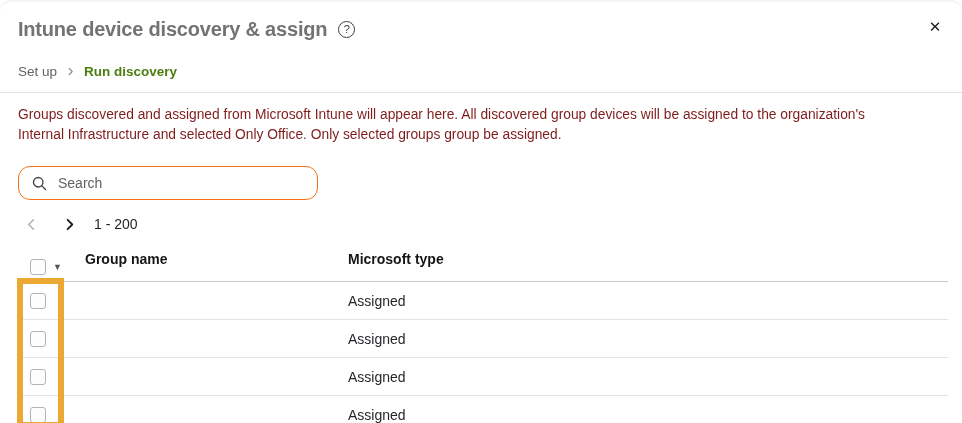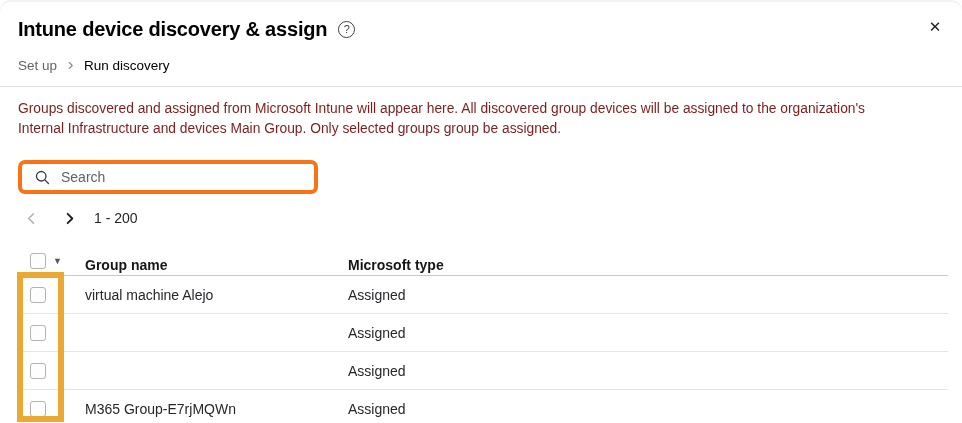--- a/index.html
+++ b/index.html
@@ -18,21 +18,21 @@
     box-shadow: inset 0 2px 0 #f3f3f3;
     overflow: hidden;
   }
 
   
   .header { padding: 18px 18px 0 18px; position: relative; }
   .title-row { display: flex; align-items: center; gap: 11px; }
   .title {
     font-size: 20px;
     font-weight: bold;
-    color: #000000;
+    color: #737373;
     letter-spacing: -0.2px;
   }
   .help-icon {
     width: 17px; height: 17px;
     border: 1.4px solid #3c4043;
     border-radius: 50%;
     color: #3c4043;
     font-size: 11px;
     line-height: 14px;
     text-align: center;
@@ -46,28 +46,28 @@
     width: 22px; height: 22px;
     background: none; border: none;
     font-size: 15px;
     color: #1c1c1e;
     cursor: pointer;
     line-height: 22px;
     text-align: center;
     padding: 0;
   }
   .breadcrumb {
-    margin-top: 17px;
+    margin-top: 23px;
     display: flex;
     align-items: center;
     gap: 8px;
     font-size: 13.5px;
   }
   .breadcrumb .crumb-muted { color: #5f6368; }
-  .breadcrumb .crumb-current { color: #000000; font-weight: normal; }
+  .breadcrumb .crumb-current { color: #4d7c0f; font-weight: bold; }
   .breadcrumb .sep { display: inline-flex; align-items: center; }
 
   .divider {
     margin-top: 13px;
     height: 1px;
     background: #e2e2e4;
     width: 100%;
   }
 
   
@@ -77,22 +77,22 @@
     line-height: 20px;
     color: #7f1d1d;
   }
   .description b { font-weight: normal; }
 
   
   .search-box {
     margin: 21px 0 0 18px;
     width: 300px;
     height: 34px;
-    border: 4px solid #f97316;
-    border-radius: 7px;
+    border: 1px solid #f97316;
+    border-radius: 12px;
     display: flex;
     align-items: center;
     padding: 0 10px 0 12px;
     background: #ffffff;
   }
   .search-box input {
     border: none;
     outline: none;
     font-size: 14px;
     font-family: inherit;
@@ -137,21 +137,21 @@
     position: relative;
     height: 38px;
     border-bottom: 1px solid #e4e4e6;
     font-size: 14px;
     color: #26272b;
   }
   .cell-check { position: absolute; left: 12px; top: 50%; transform: translateY(-50%); display: flex; align-items: center; gap: 7px; }
   .thead .cell-check { top: 8px; transform: none; }
   .cell-name  { position: absolute; left: 67px; top: 50%; transform: translateY(-50%); }
   .cell-type  { position: absolute; left: 330px; top: 50%; transform: translateY(-50%); }
-  .thead .cell-name, .thead .cell-type { top: 12px; transform: none; }
+  .thead .cell-name, .thead .cell-type { top: 0; transform: none; }
 
   .checkbox {
     width: 16px; height: 16px;
     border: 1.5px solid #b2b2ba;
     border-radius: 3px;
     background: #fdfdfe;
     display: inline-block;
     cursor: pointer;
   }
   .caret {
@@ -193,21 +193,21 @@
           </svg>
       </span>
       <span class="crumb-current">Run discovery</span>
     </div>
   </div>
 
   <div class="divider"></div>
 
   <div class="description">
     <div>Groups discovered and assigned from Microsoft Intune will appear here. All discovered group devices will be assigned to the organization's</div>
-    <div><b>Internal Infrastructure</b><span> and devices </span><b>Main Group</b><span>. Only selected groups group be assigned.</span></div>
+    <div><b>Internal Infrastructure</b><span> and selected </span><b>Only Office</b><span>. Only selected groups group be assigned.</span></div>
   </div>
 
   <div class="search-box">
     <span style="display:inline-flex;">
       <svg width="17" height="17" viewBox="0 0 20 20">
           <circle cx="8.5" cy="8.5" r="5.6" fill="none" stroke="#3c4043" stroke-width="1.6"></circle>
           <line x1="12.8" y1="12.8" x2="17" y2="17" stroke="#3c4043" stroke-width="1.6" stroke-linecap="round"></line>
         </svg>
     </span>
     <input type="text" placeholder="Search" style="">
@@ -235,43 +235,41 @@
         <span class="caret">▼</span>
       </span>
       <span class="cell-name">Group name</span>
       <span class="cell-type">Microsoft type</span>
     </div>
 
     <div class="row">
       <span class="cell-check">
           <span class="checkbox"></span>
         </span>
-      <span class="cell-name">virtual machine Alejo</span>
-      <span class="cell-type">Assigned</span>
-    </div>
-
-    <div class="row">
-      <span class="cell-check">
-          <span class="checkbox"></span>
-        </span>
-      <span class="cell-type">Assigned</span>
-    </div>
-
-    <div class="row">
-      <span class="cell-check">
-          <span class="checkbox"></span>
-        </span>
-      <span class="cell-type">Assigned</span>
-    </div>
-
-    <div class="row">
-      <span class="cell-check">
-          <span class="checkbox"></span>
-        </span>
-      <span class="cell-name">M365 Group-E7rjMQWn</span>
+      <span class="cell-type">Assigned</span>
+    </div>
+
+    <div class="row">
+      <span class="cell-check">
+          <span class="checkbox"></span>
+        </span>
+      <span class="cell-type">Assigned</span>
+    </div>
+
+    <div class="row">
+      <span class="cell-check">
+          <span class="checkbox"></span>
+        </span>
+      <span class="cell-type">Assigned</span>
+    </div>
+
+    <div class="row">
+      <span class="cell-check">
+          <span class="checkbox"></span>
+        </span>
       <span class="cell-type">Assigned</span>
     </div>
 
     <div class="highlight-box" style="border-color: rgb(235, 168, 50);"></div>
 
   </div>
 
 </div>
 
 </body></html>

